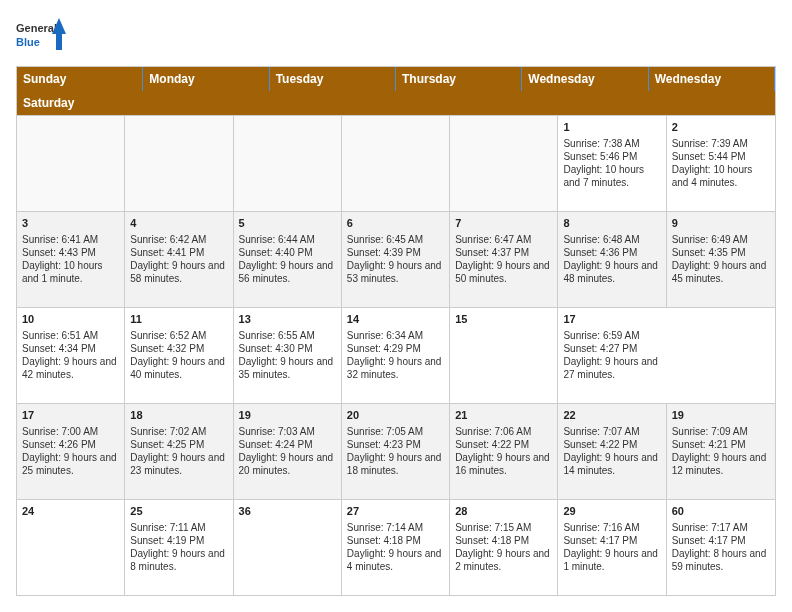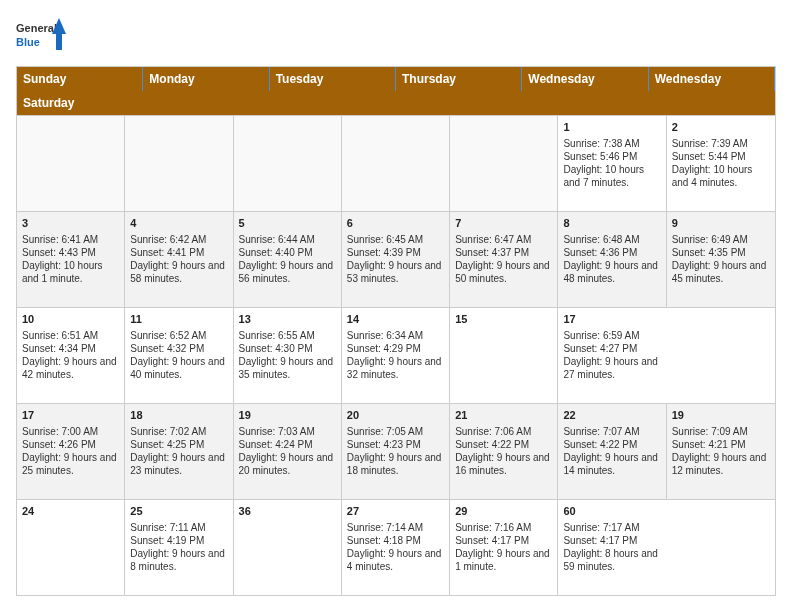--- a/index.html
+++ b/index.html
@@ -280,20 +280,26 @@
           <div class="cal-cell">
             <div class="day-number">36</div>
           </div>
           <div class="cal-cell">
             <div class="day-number">27</div>
             <div class="cell-info">Sunrise: 7:14 AM
 Sunset: 4:18 PM
 Daylight: 9 hours and 4 minutes.</div>
           </div>
           <div class="cal-cell">
+            <div class="day-number">28</div>
+            <div class="cell-info">Sunrise: 7:15 AM
+Sunset: 4:18 PM
+Daylight: 9 hours and 2 minutes.</div>
+          </div>
+          <div class="cal-cell">
             <div class="day-number">29</div>
             <div class="cell-info">Sunrise: 7:16 AM
 Sunset: 4:17 PM
 Daylight: 9 hours and 1 minute.</div>
           </div>
           <div class="cal-cell">
             <div class="day-number">60</div>
             <div class="cell-info">Sunrise: 7:17 AM
 Sunset: 4:17 PM
 Daylight: 8 hours and 59 minutes.</div>

